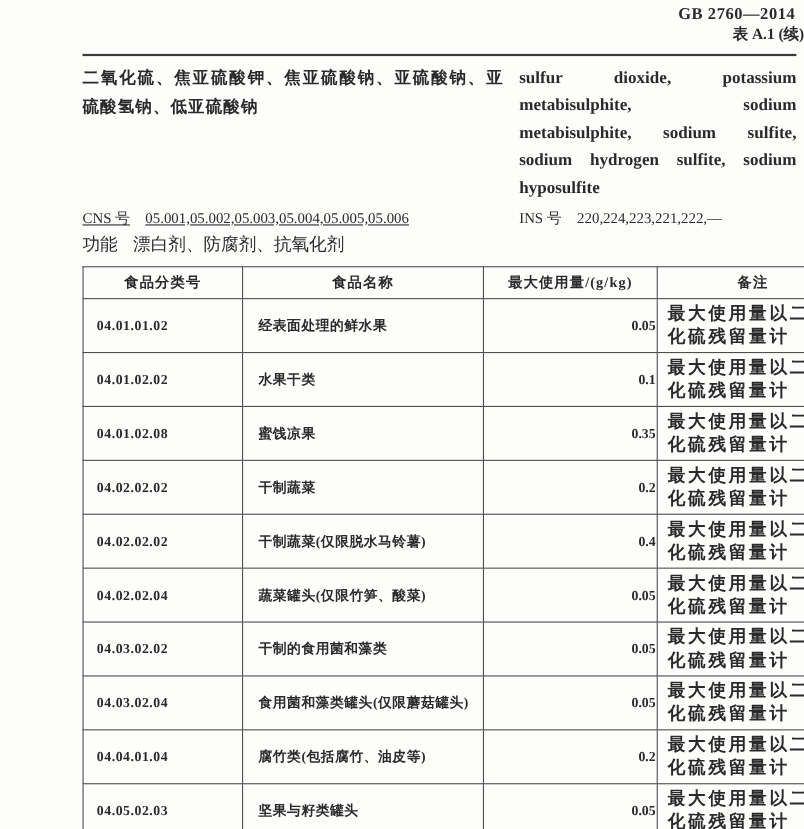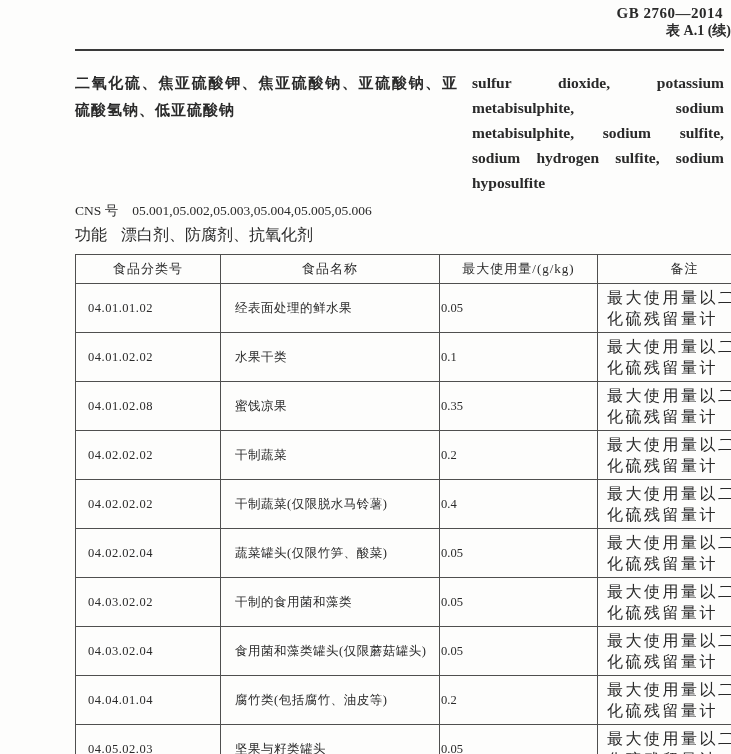--- a/index.html
+++ b/index.html
@@ -24,21 +24,21 @@
     text-align:right;
     font-size:14px;
     font-weight:bold;
   }
   .rule{
     margin:9px 7px 0 28px;
     border-bottom:2px solid #3a3a3a;
   }
   .intro{
     display:flex;
-    margin:19px 7px 0 28px;
+    margin:7px 7px 0 28px;
   }
   .intro .zh{
     width:397px;
     box-sizing:border-box;
     padding-right:14px;
     font-size:15px;
     font-weight:bold;
     line-height:27px;
     letter-spacing:1px;
     text-align:justify;
@@ -49,54 +49,54 @@
     font-weight:bold;
     line-height:25px;
     text-align:justify;
   }
   .meta-row{
     display:flex;
     margin:4px 7px 0 28px;
     font-size:13.5px;
     line-height:23px;
   }
-  .meta-row .left{width:397px;box-sizing:border-box;}
+  .meta-row .left{width:397px;box-sizing:border-box;text-decoration:underline;}
   .meta-row .right{flex:1;}
   .label{margin-right:14px;}
   .func-row{
     margin:1px 7px 0 28px;
     font-size:16px;
     line-height:23px;
   }
   table{
     margin:8px 7px 0 28px;
     width:696px;
     border-collapse:collapse;
     table-layout:fixed;
   }
   th,td{
     border:1px solid #4f4f4f;
-    font-weight:normal;
+    font-weight:bold;
     vertical-align:middle;
     overflow:hidden;
   }
   th{
     height:26px;
     font-size:13px;
     text-align:center;
     letter-spacing:1px;
   }
   td{height:46px;font-size:12.5px;}
   col.c-code{width:145px;}
   col.c-name{width:219px;}
   col.c-max{width:158px;}
   col.c-remark{width:174px;}
   td.code{padding-left:12px;letter-spacing:.5px;}
   td.name{padding-left:14px;padding-right:8px;letter-spacing:.5px;line-height:19px;}
-  td.max{text-align:left;}
+  td.max{text-align:right;}
   td.remark{
     padding-left:9px;padding-right:4px;
     letter-spacing:2.5px;
     line-height:21px;
     font-size:16px;
   }
 </style>
 </head>
 <body>
 
@@ -109,20 +109,23 @@
   <div class="rule"></div>
 
   <div class="intro">
     <div class="zh">二氧化硫、焦亚硫酸钾、焦亚硫酸钠、亚硫酸钠、亚硫酸氢钠、低亚硫酸钠</div>
     <div class="en">sulfur dioxide, potassium metabisulphite, sodium metabisulphite, sodium sulfite, sodium hydrogen sulfite, sodium hyposulfite</div>
   </div>
 
   <div class="meta-row">
     <div class="left">
       <span class="label">CNS 号</span><span>05.001,05.002,05.003,05.004,05.005,05.006</span>
+    </div>
+    <div class="right">
+      <span class="label">INS 号</span><span>220,224,223,221,222,—</span>
     </div>
   </div>
 
   <div class="func-row">
     <span class="label">功能</span><span>漂白剂、防腐剂、抗氧化剂</span>
   </div>
 
   <table>
     <colgroup>
       <col class="c-code">

